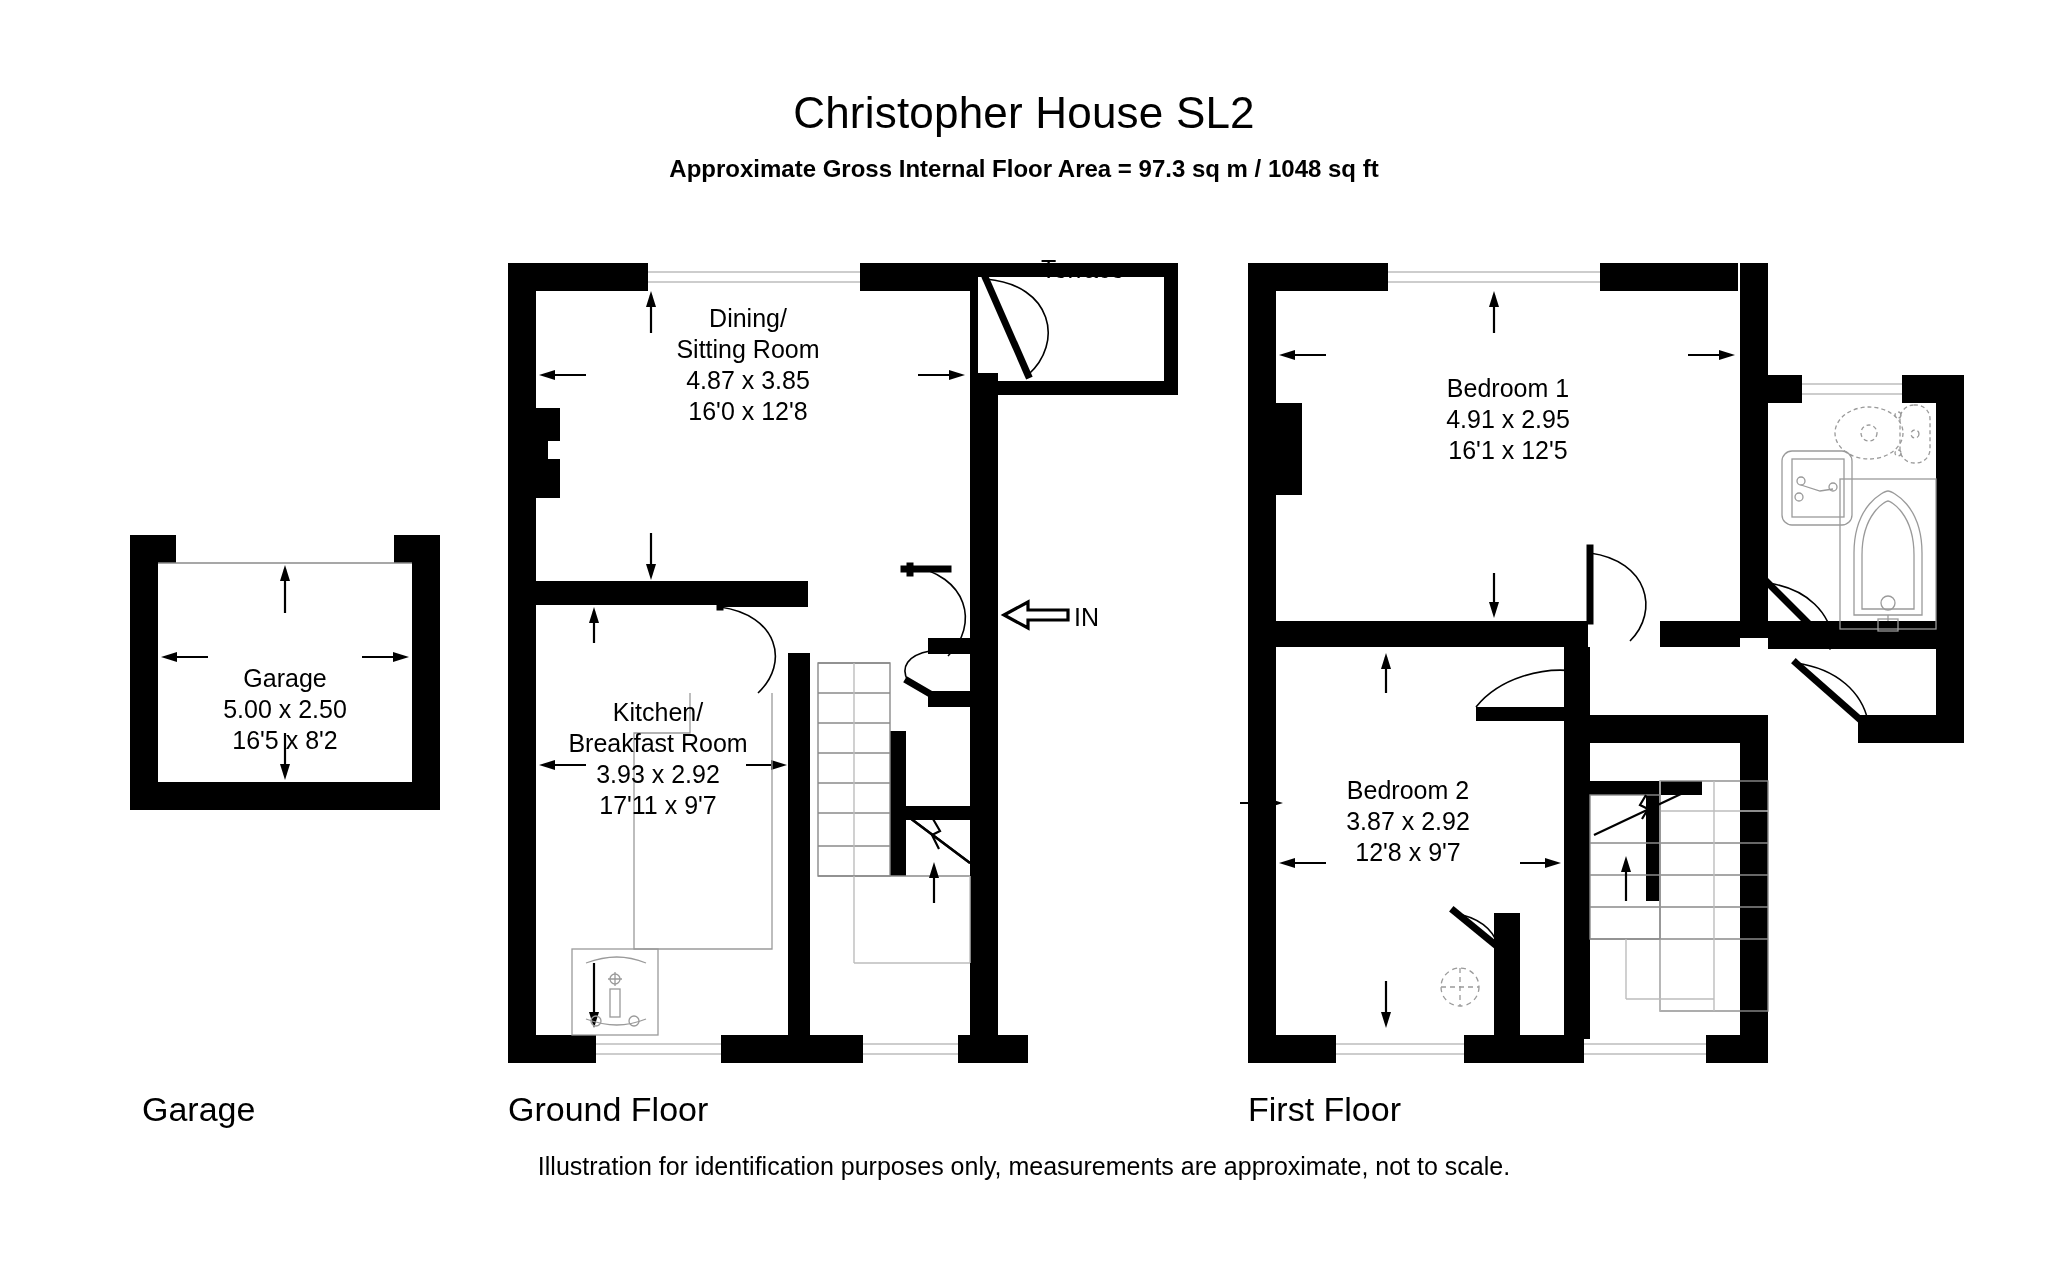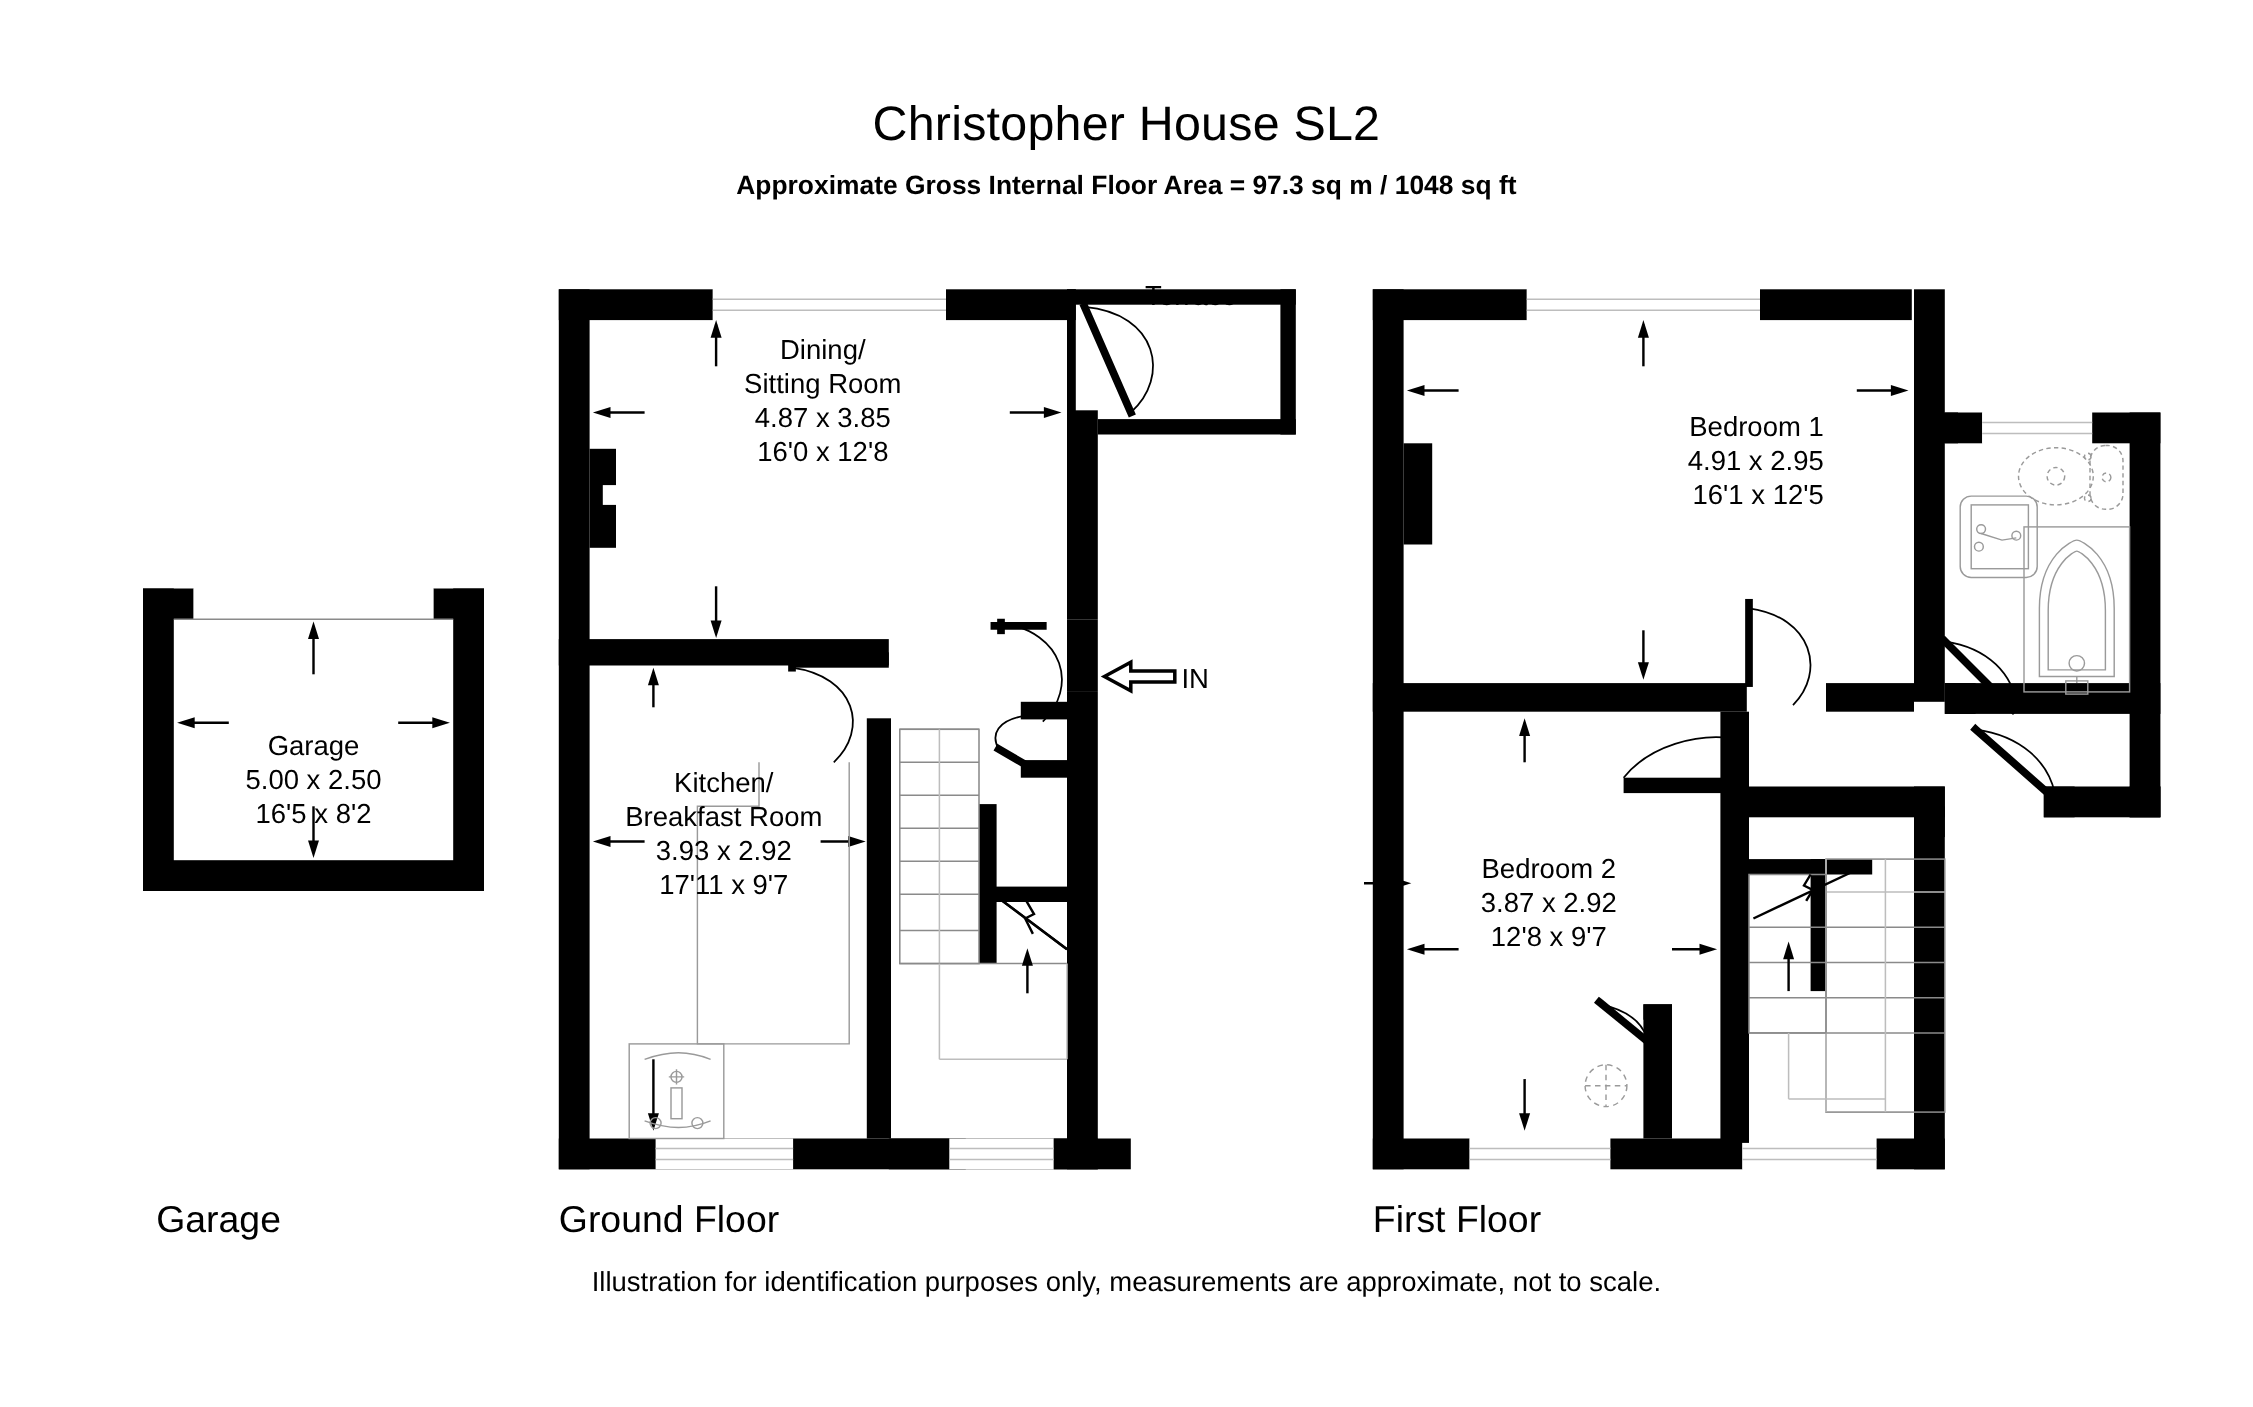--- a/index.html
+++ b/index.html
@@ -350,21 +350,21 @@
     <path class="arr" stroke-width="1.8" d="M346 572 L452 522"></path>
     <path class="arr" stroke-width="1.8" d="M394 556 L400 546 L392 542 L398 532"></path>
 
     <path class="arr" d="M378 638 L378 598"></path>
     <path d="M378 593 L373 609 L383 609 Z" fill="#000"></path>
 
     <path class="arr" d="M-8 540 L30 540"></path>
     <path d="M35 540 L19 535 L19 545 Z" fill="#000"></path>
   </svg>
 
-  <div class="roomlabel" style="left:110px;top:110px;width:300px;text-align:right;">
+  <div class="roomlabel" style="left:110px;top:110px;width:300px;">
     <span class="ln">Bedroom 1</span>
     <span class="ln">4.91 x 2.95</span>
     <span class="ln">16'1 x 12'5</span>
   </div>
 
   <div class="roomlabel" style="left:35px;top:512px;width:250px;">
     <span class="ln">Bedroom 2</span>
     <span class="ln">3.87 x 2.92</span>
     <span class="ln">12'8 x 9'7</span>
   </div>

